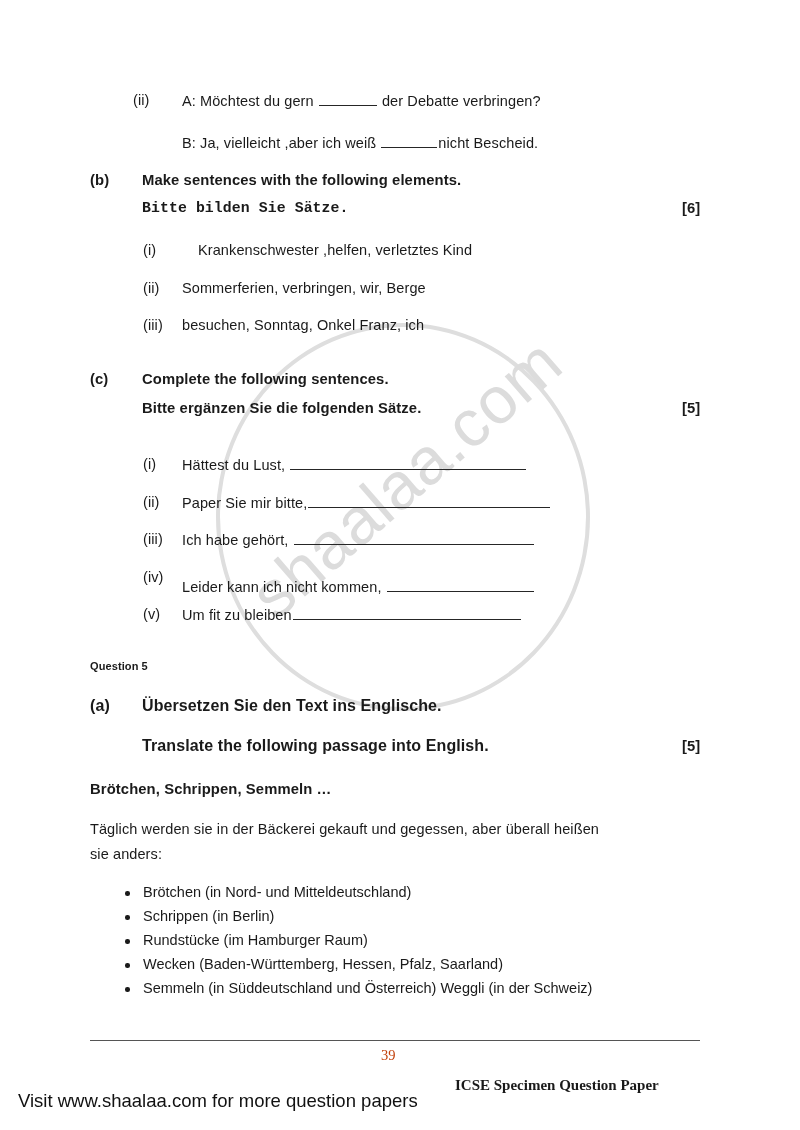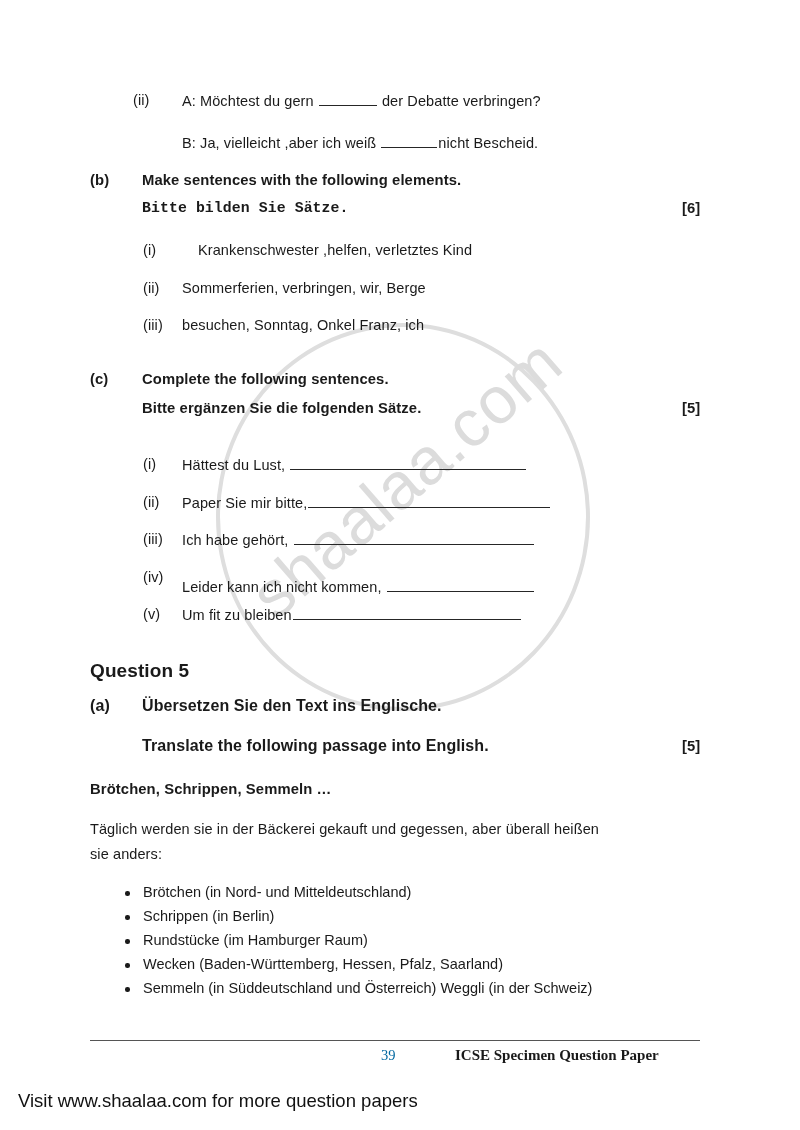--- a/index.html
+++ b/index.html
@@ -59,21 +59,21 @@
   }
   .abs { position: absolute; }
 
   .line {
     white-space: nowrap;
     line-height: 1.15;
   }
   .t-normal { font-size: 14.5px; font-weight: 400; letter-spacing: 0.1px; }
   .t-bold   { font-size: 14.8px; font-weight: 700; letter-spacing: 0.1px; }
   .t-bold-lg{ font-size: 16px;  font-weight: 700; letter-spacing: 0.1px; }
-  .t-q      { font-size: 19px; font-weight: 700; letter-spacing: 0.1px; }
+  .t-q      { font-size: 11px; font-weight: 700; letter-spacing: 0.1px; }
 
   .marks {
     font-size: 14.8px;
     font-weight: 700;
   }
 
   .blank {
     display: inline-block;
     border-bottom: 1.4px solid #262626;
     vertical-align: baseline;
@@ -103,26 +103,27 @@
     top: 1040px;
     width: 610px;
     height: 0;
     border-top: 1.6px solid #555;
   }
   .t-serif {
     font-family: "Liberation Serif", serif;
     font-size: 15px;
     font-weight: 700;
     color: #1a1a1a;
+    margin-top: 30px;
   }
   .t-serif-page {
     font-family: "Liberation Serif", serif;
     font-size: 14.5px;
     font-weight: 400;
-    color: #0369a1;
+    color: #c2410c;
   }
   #visit-line {
     position: absolute;
     left: 18px;
     top: 1090px;
     font-family: "Liberation Sans", sans-serif;
     font-size: 18.5px;
     font-weight: 400;
     color: #111;
     white-space: nowrap;

